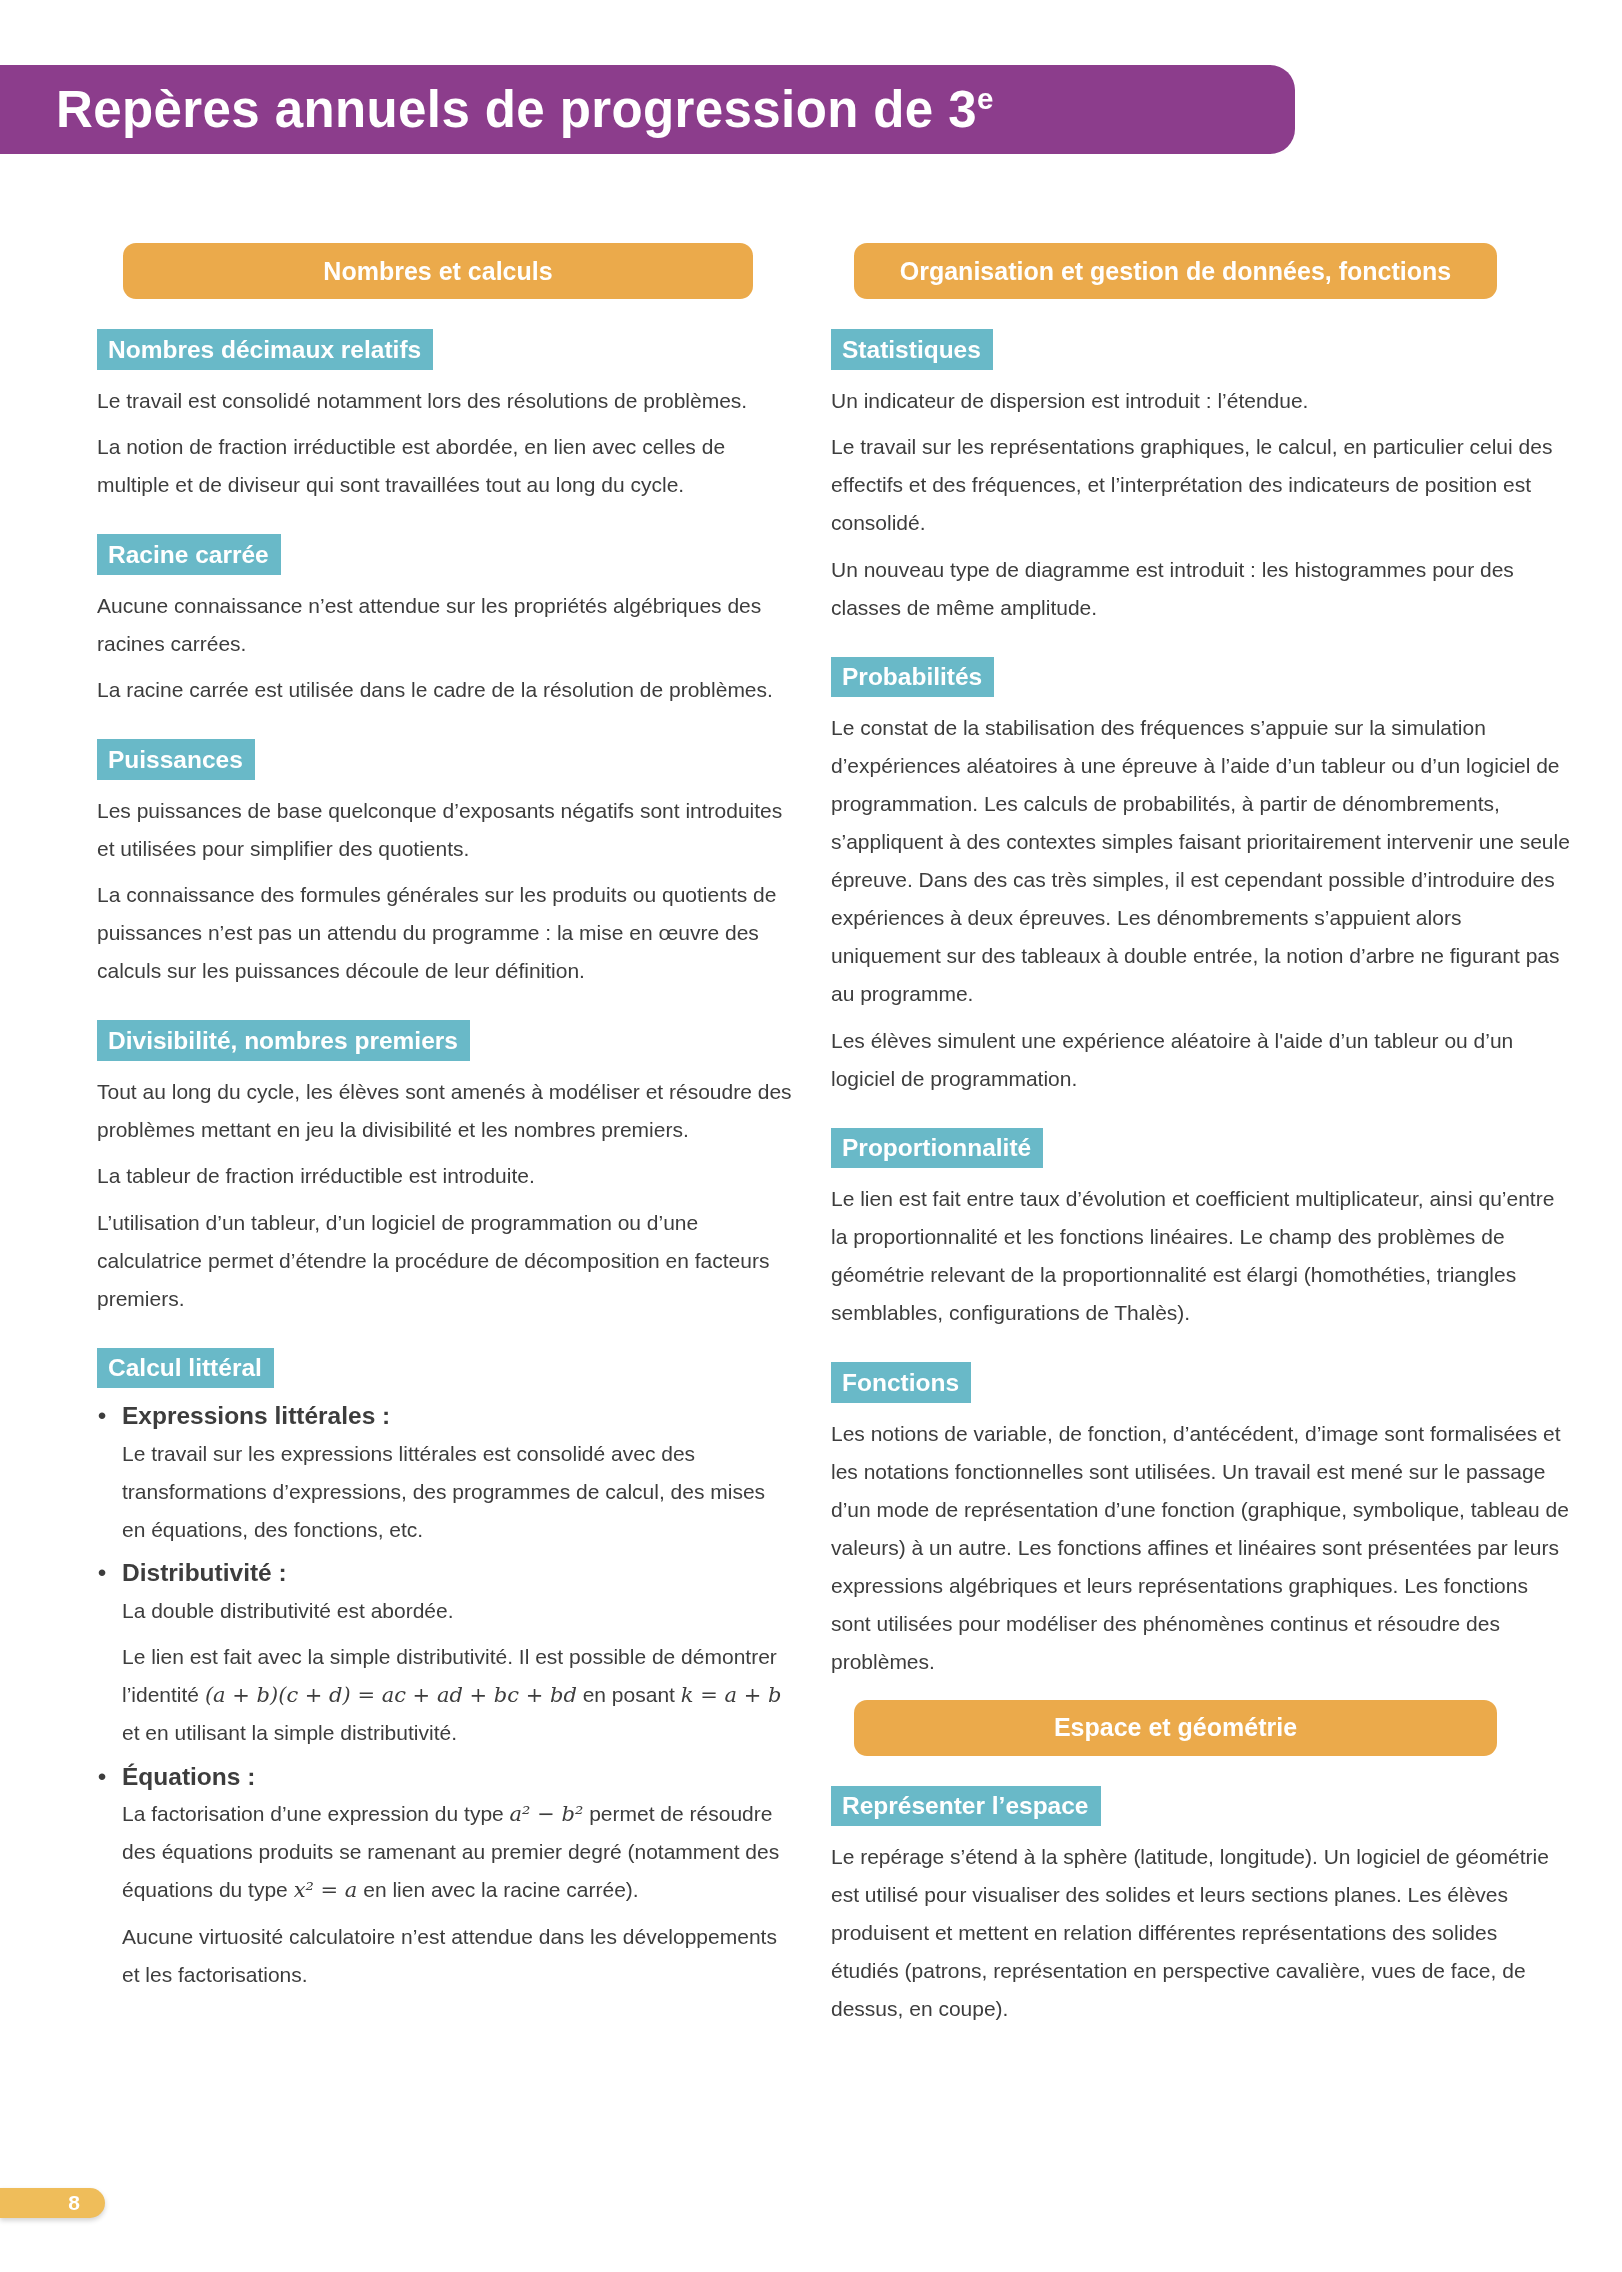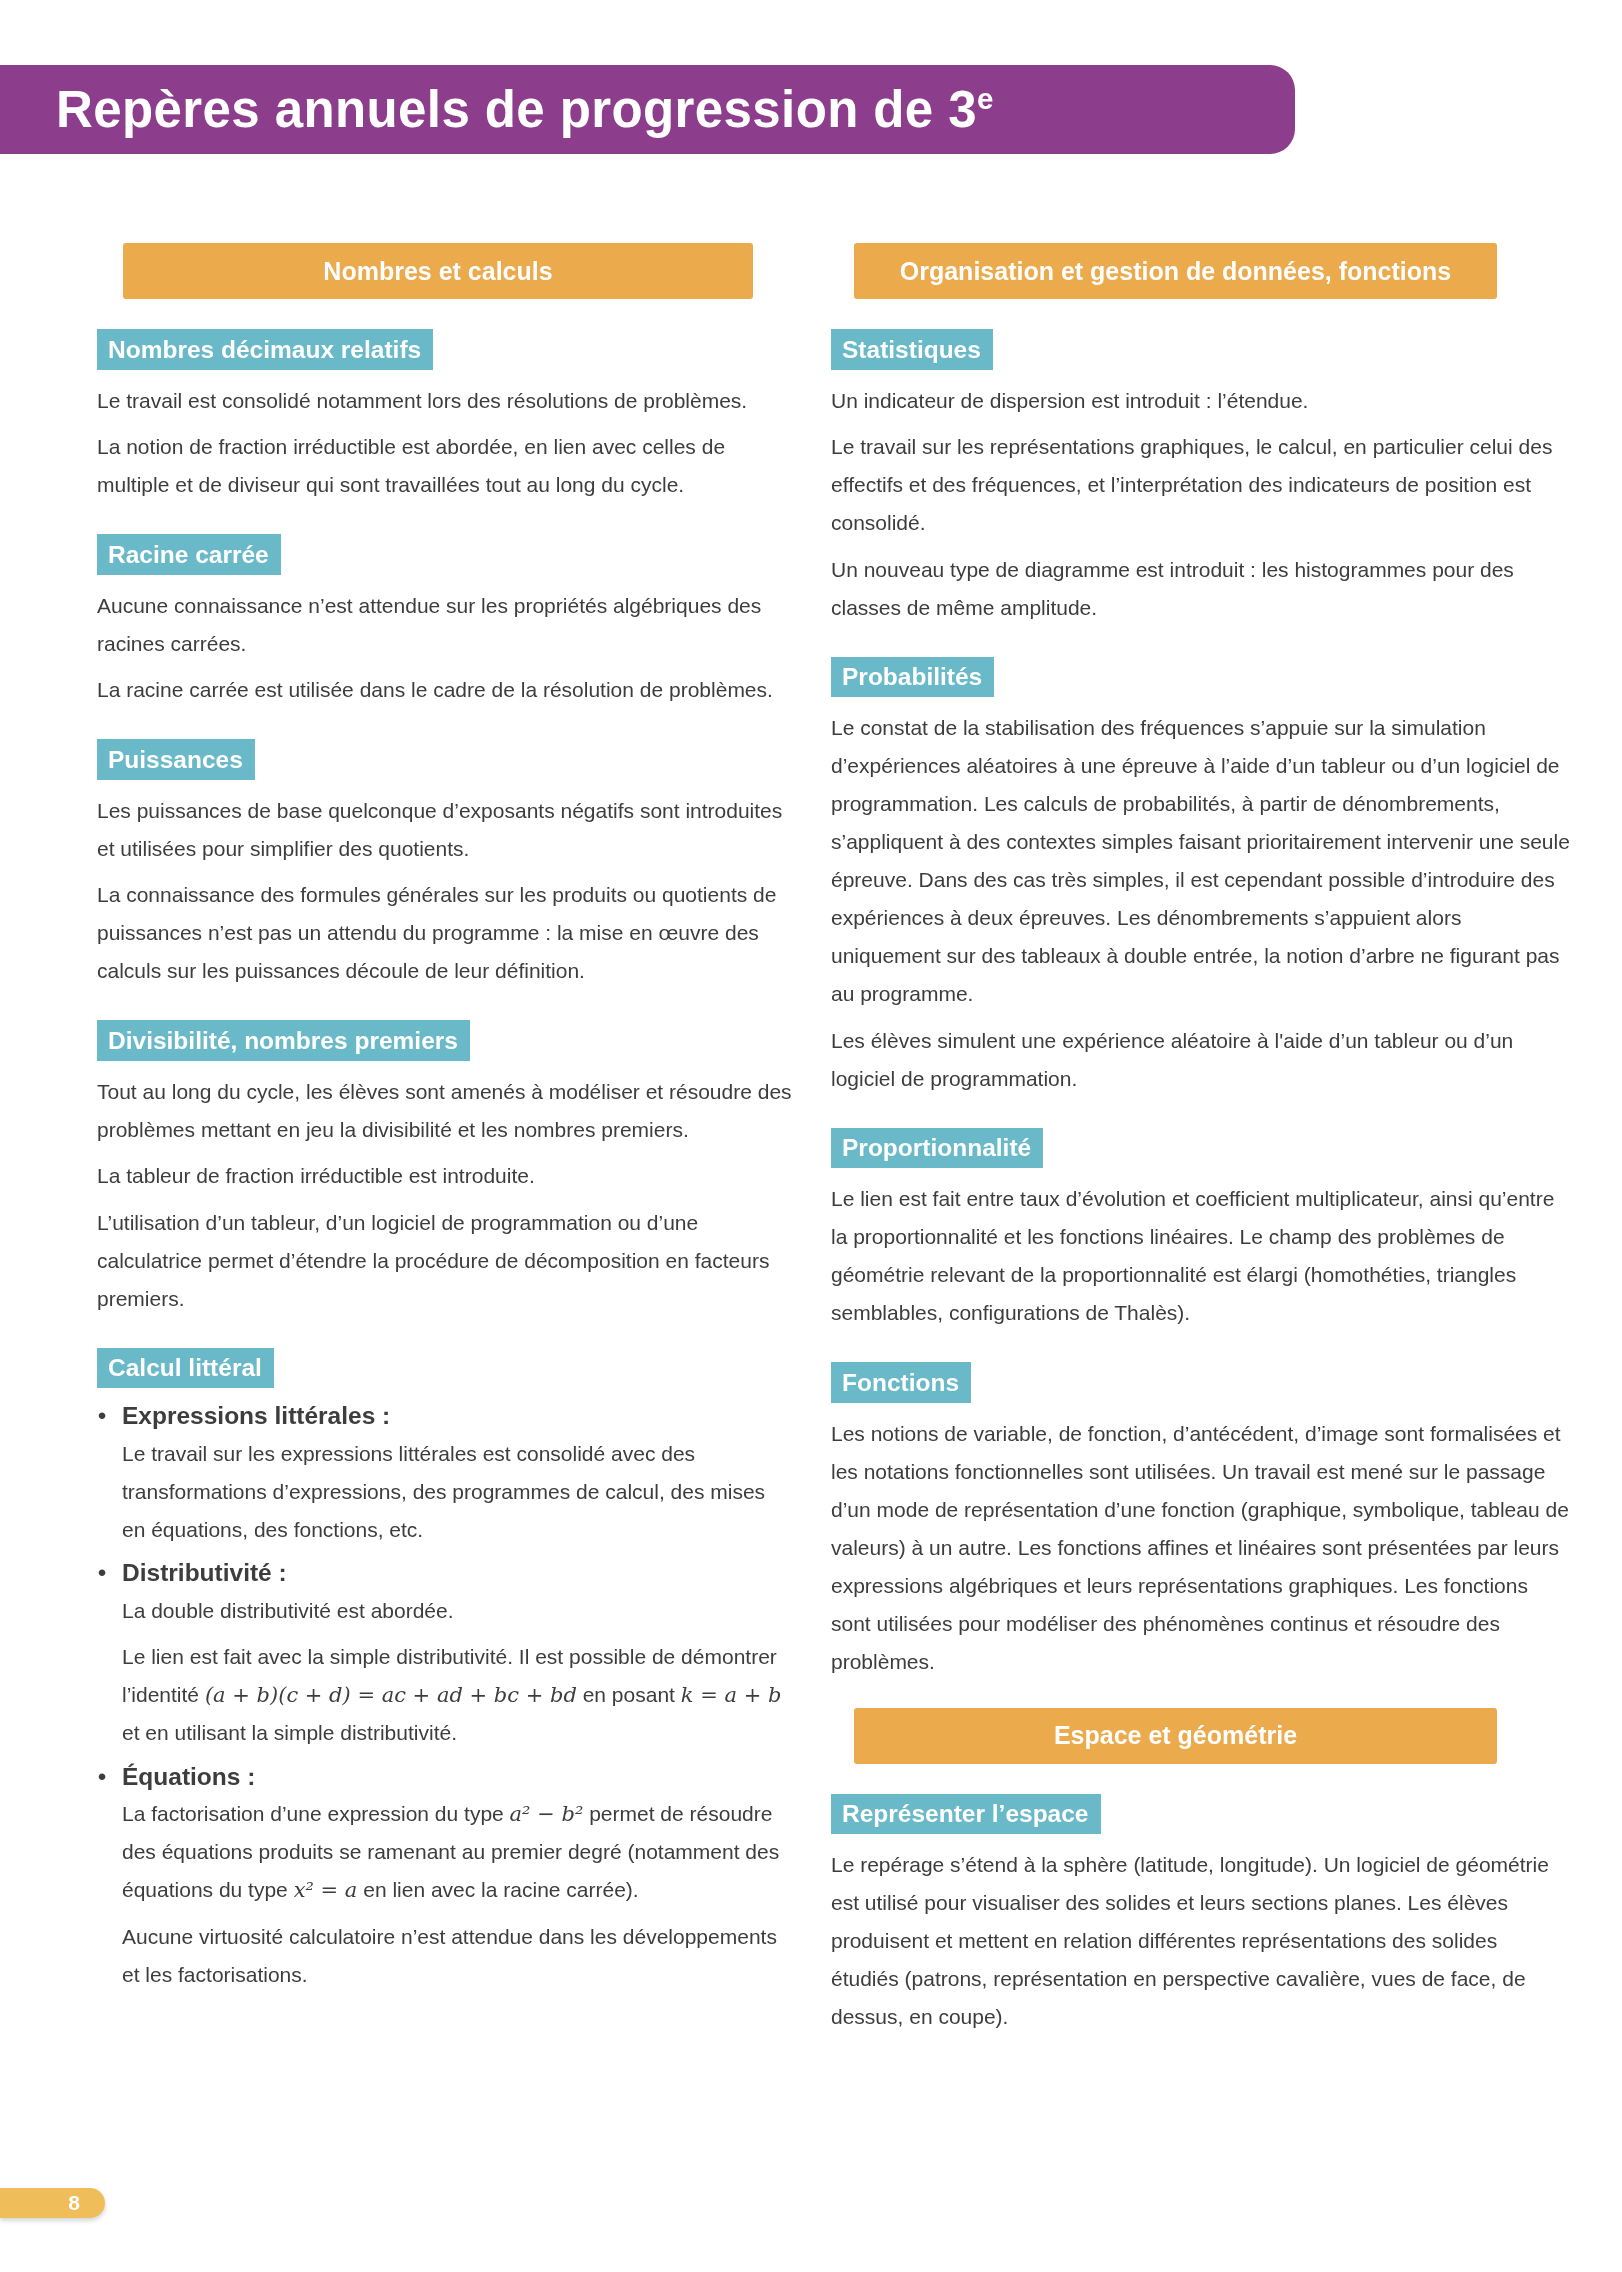--- a/index.html
+++ b/index.html
@@ -35,31 +35,31 @@
     color:#ffffff;
     letter-spacing:0.4px;
     white-space:nowrap;
   }
   .title sup{font-size:0.58em; vertical-align:super;}
   .col{position:absolute; top:243px;}
   .col-left{left:97px; width:695px;}
   .col-right{left:831px; width:739px;}
   .pill{
     height:56px;
-    border-radius:3px;
+    border-radius:13px;
     background:var(--section-orange,#ebaa4b);
     color:#ffffff;
     font-weight:bold;
     font-size:25px;
     display:flex; align-items:center; justify-content:center;
     box-sizing:border-box;
   }
   .col-left .pill{margin-left:26px; width:630px;}
   .col-right .pill{margin-left:23px; width:643px;}
-  .pill.second{margin-top:27px;}
+  .pill.second{margin-top:19px;}
   .tag{
     display:table;
     background:var(--tag-teal,#69b9c8);
     color:#ffffff;
     font-weight:bold;
     font-size:24.5px;
     line-height:1;
     padding:8.5px 12px 7.6px 11px;
     margin:30px 0 12px 0;
   }

